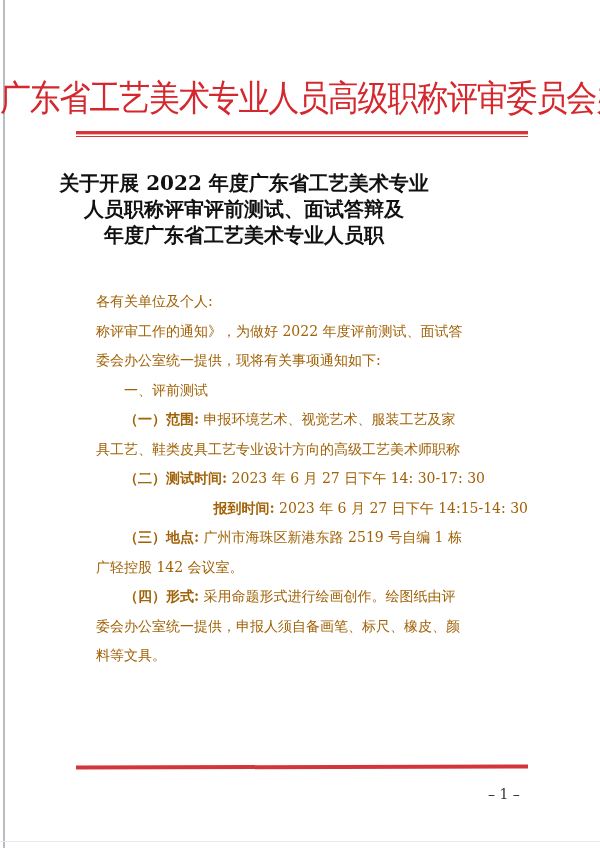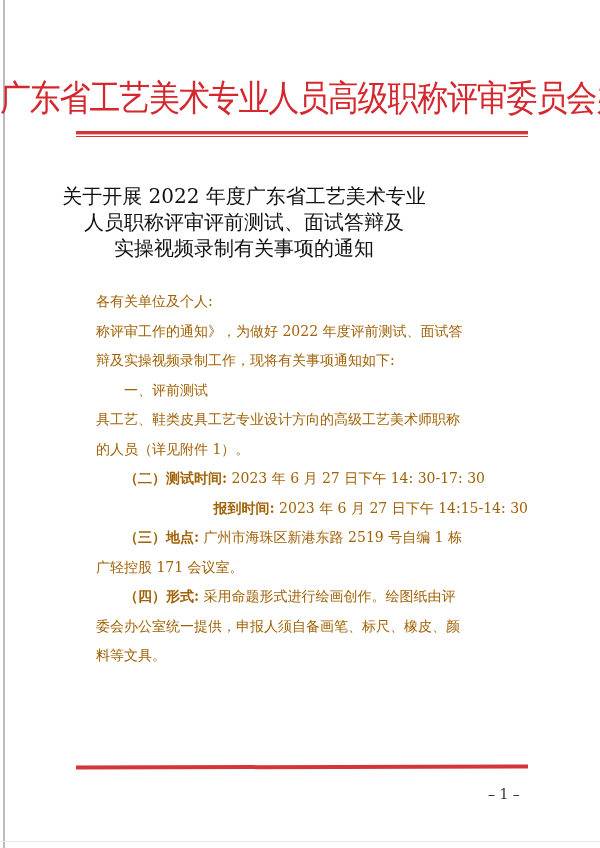--- a/index.html
+++ b/index.html
@@ -14,21 +14,21 @@
     font-family:"DejaVu Serif", "Liberation Serif", serif;
     font-size:31px; letter-spacing:-1.2px; color:#d4282e; transform:scaleY(1.15);
     white-space:nowrap; font-weight:normal;
   }
   .rule { position:absolute; left:76px; width:452px; }
   .rule-top { top:131px; height:3px; background:#d3353a; border-bottom:1px solid #f0b0b0; }
   .rule-top::after { content:""; position:absolute; left:0; top:5px; width:100%; height:1px; background:#d3353a; }
   .rule-bottom { top:765px; height:4px; background:#d3353a; transform:rotate(-0.15deg); }
   .title {
     position:absolute; left:0; top:170px; width:488px; text-align:center;
-    font-size:20px; font-weight:normal; line-height:26px; color:#111;margin-top:13px;
+    font-size:20px; font-weight:bold; line-height:26px; color:#111;
   }
   .title div { white-space:nowrap; }
   .body {
     position:absolute; left:96px; top:287px; width:432px;
     font-size:14px; line-height:29.5px; color:#a16207;
   }
   .p { margin:0; white-space:nowrap; }
   .indent { padding-left:28px; }
   .indent3 { padding-left:84px;text-align:right; }
   .sec-head { font-family:Liberation Serif, serif; padding-left:28px; }
@@ -41,38 +41,38 @@
 <body>
 
 <div class="left-edge"></div>
 
 <div class="letterhead">广东省工艺美术专业人员高级职称评审委员会办公室</div>
 <div class="rule rule-top"></div>
 
 <div class="title">
   <div>关于开展 2022 年度广东省工艺美术专业</div>
   <div>人员职称评审评前测试、面试答辩及</div>
-  <div>实操视频录制有关事项的通知</div>
+  <div>年度广东省工艺美术专业人员职</div>
 </div>
 
 <div class="body">
   <p class="p">各有关单位及个人:</p>
   <p class="p">称评审工作的通知》，为做好 2022 年度评前测试、面试答</p>
-  <p class="p">辩及实操视频录制工作，现将有关事项通知如下:</p>
+  <p class="p">委会办公室统一提供，现将有关事项通知如下:</p>
 
   <p class="p sec-head">一、评前测试</p>
 
+  <p class="p indent"><span class="b">（一）范围:</span><span> 申报环境艺术、视觉艺术、服装工艺及家</span></p>
   <p class="p">具工艺、鞋类皮具工艺专业设计方向的高级工艺美术师职称</p>
-  <p class="p">的人员（详见附件 1）。</p>
 
   <p class="p indent"><span class="b">（二）测试时间:</span><span> 2023 年 6 月 27 日下午 14: 30-17: 30</span></p>
   <p class="p indent3"><span class="b">报到时间:</span><span> 2023 年 6 月 27 日下午 14:15-14: 30</span></p>
 
   <p class="p indent"><span class="b">（三）地点:</span><span> 广州市海珠区新港东路 2519 号自编 1 栋</span></p>
-  <p class="p">广轻控股 171 会议室。</p>
+  <p class="p">广轻控股 142 会议室。</p>
 
   <p class="p indent"><span class="b">（四）形式:</span><span> 采用命题形式进行绘画创作。绘图纸由评</span></p>
   <p class="p">委会办公室统一提供，申报人须自备画笔、标尺、橡皮、颜</p>
   <p class="p">料等文具。</p>
 </div>
 
 <div class="rule rule-bottom"></div>
 <div class="page-num">– 1 –</div>
 <div class="bottom-edge"></div>
 

